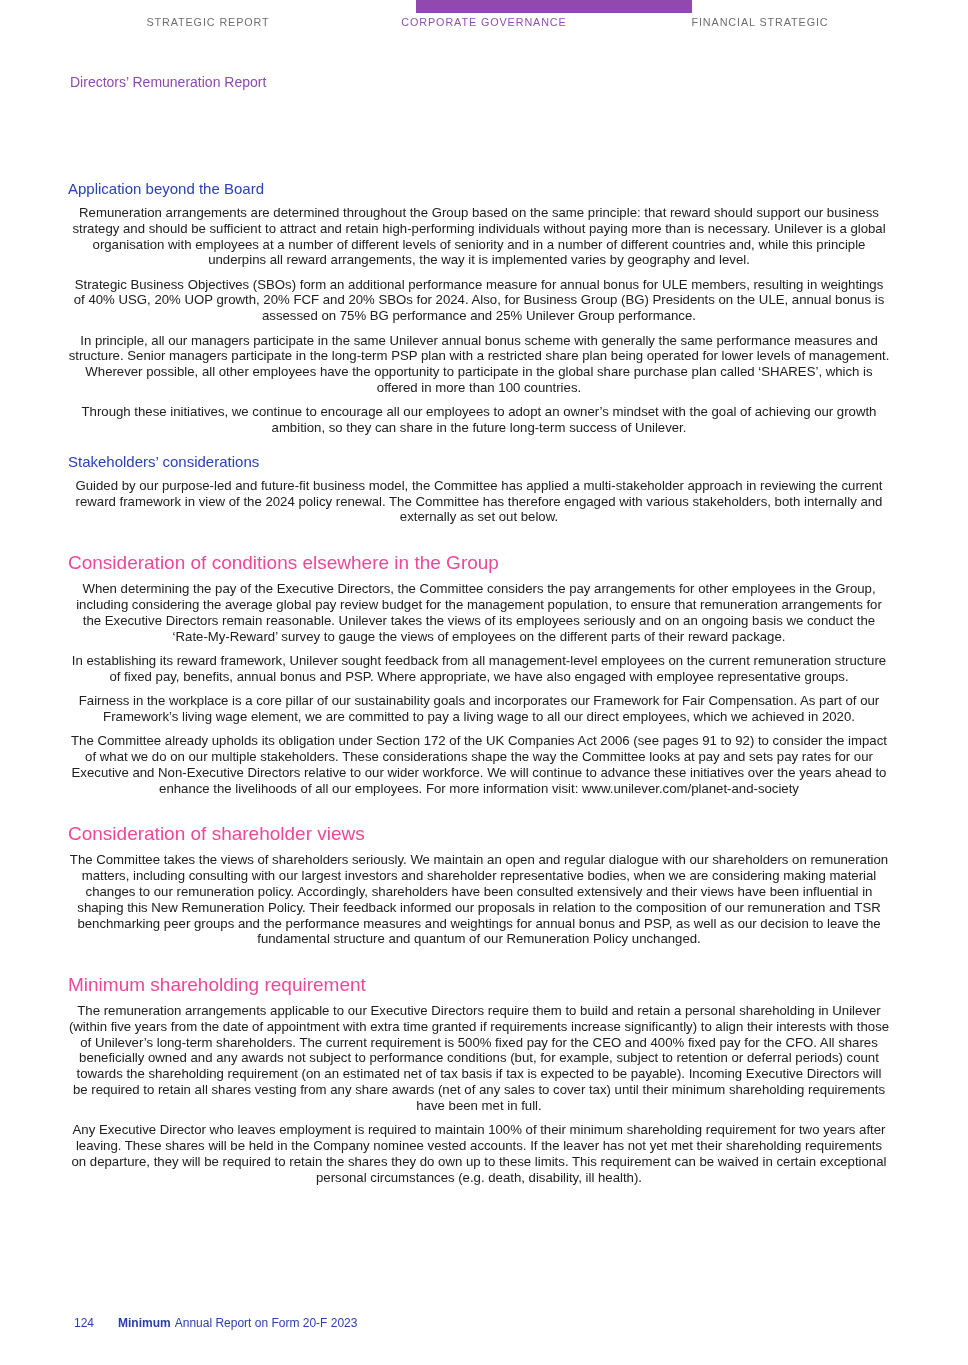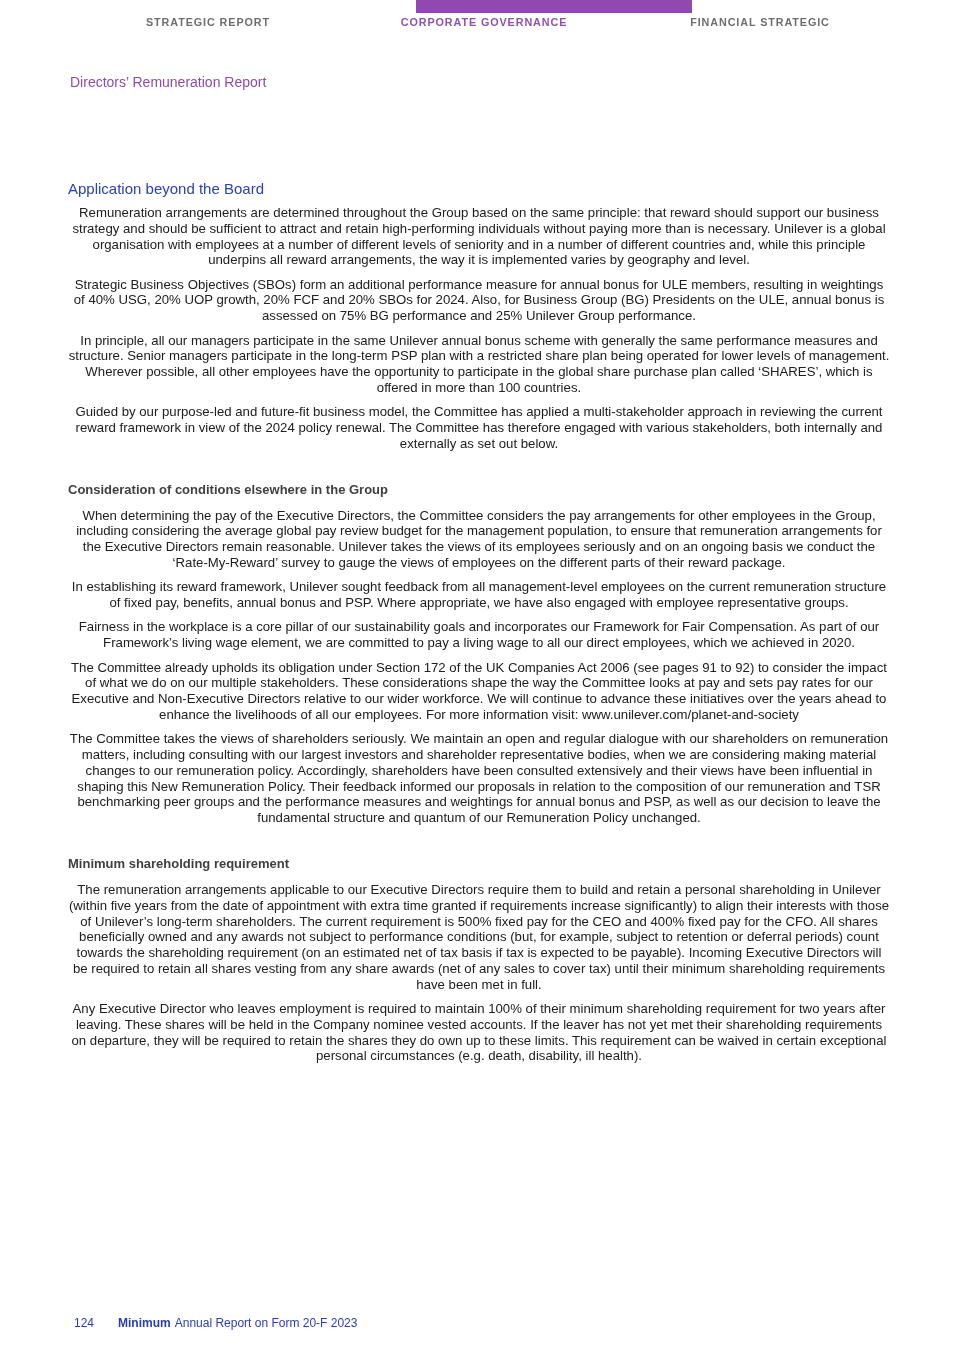--- a/index.html
+++ b/index.html
@@ -10,21 +10,20 @@
     background:#ffffff;
     font-family:"Liberation Sans", sans-serif;
     overflow:hidden;
   }
   
   .tabbar {
     position:relative;
     width:828px; margin:0 auto;
     padding-top:16px;
     display:flex;
-    font-weight:bold;
   }
   .tab {
     width:276px;
     text-align:center;
     font-size:10.8px;
     letter-spacing:0.9px;
     color:#6e6e6e;
     cursor:default;
   }
   .tab.active { color:#9150ae; }
@@ -51,23 +50,23 @@
     margin-top:39px;
   }
   .content .h-small {
     font-size:15px;
     font-weight:500;
     color:#2a41b8;
     margin:17px 0 7px 0;
     line-height:18px;
   }
   .content .h-large {
-    font-size:13px;
-    font-weight:700;
-    color:#404040;
+    font-size:19px;
+    font-weight:400;
+    color:#ec4899;
     margin:27px 0 8px 0;
     line-height:21px;
   }
   .content .sec-first .h-small { margin-top:90px; }
   .content p { margin:0 0 8.5px 0;text-align:center; }
   
   .footer {
     position:absolute;
     left:74px; top:1316px;
     font-size:12px;
@@ -92,35 +91,38 @@
 
   <div class="page-title">Directors’ Remuneration Report</div>
 
   <div class="content">
 
     <div class="sec-first">
       <div class="h-small">Application beyond the Board</div>
       <p>Remuneration arrangements are determined throughout the Group based on the same principle: that reward should support our business strategy and should be sufficient to attract and retain high-performing individuals without paying more than is necessary. Unilever is a global organisation with employees at a number of different levels of seniority and in a number of different countries and, while this principle underpins all reward arrangements, the way it is implemented varies by geography and level.</p>
       <p>Strategic Business Objectives (SBOs) form an additional performance measure for annual bonus for ULE members, resulting in weightings of 40% USG, 20% UOP growth, 20% FCF and 20% SBOs for 2024. Also, for Business Group (BG) Presidents on the ULE, annual bonus is assessed on 75% BG performance and 25% Unilever Group performance.</p>
       <p>In principle, all our managers participate in the same Unilever annual bonus scheme with generally the same performance measures and structure. Senior managers participate in the long-term PSP plan with a restricted share plan being operated for lower levels of management. Wherever possible, all other employees have the opportunity to participate in the global share purchase plan called ‘SHARES’, which is offered in more than 100 countries.</p>
+      <p>Through these initiatives, we continue to encourage all our employees to adopt an owner’s mindset with the goal of achieving our growth ambition, so they can share in the future long-term success of Unilever.</p>
     </div>
 
     <div>
+      <div class="h-small">Stakeholders’ considerations</div>
       <p>Guided by our purpose-led and future-fit business model, the Committee has applied a multi-stakeholder approach in reviewing the current reward framework in view of the 2024 policy renewal. The Committee has therefore engaged with various stakeholders, both internally and externally as set out below.</p>
     </div>
 
     <div>
       <div class="h-large">Consideration of conditions elsewhere in the Group</div>
       <p>When determining the pay of the Executive Directors, the Committee considers the pay arrangements for other employees in the Group, including considering the average global pay review budget for the management population, to ensure that remuneration arrangements for the Executive Directors remain reasonable. Unilever takes the views of its employees seriously and on an ongoing basis we conduct the ‘Rate-My-Reward’ survey to gauge the views of employees on the different parts of their reward package.</p>
       <p>In establishing its reward framework, Unilever sought feedback from all management-level employees on the current remuneration structure of fixed pay, benefits, annual bonus and PSP. Where appropriate, we have also engaged with employee representative groups.</p>
       <p>Fairness in the workplace is a core pillar of our sustainability goals and incorporates our Framework for Fair Compensation. As part of our Framework’s living wage element, we are committed to pay a living wage to all our direct employees, which we achieved in 2020.</p>
       <p>The Committee already upholds its obligation under Section 172 of the UK Companies Act 2006 (see pages 91 to 92) to consider the impact of what we do on our multiple stakeholders. These considerations shape the way the Committee looks at pay and sets pay rates for our Executive and Non-Executive Directors relative to our wider workforce. We will continue to advance these initiatives over the years ahead to enhance the livelihoods of all our employees. For more information visit: www.unilever.com/planet-and-society</p>
     </div>
 
     <div>
+      <div class="h-large">Consideration of shareholder views</div>
       <p>The Committee takes the views of shareholders seriously. We maintain an open and regular dialogue with our shareholders on remuneration matters, including consulting with our largest investors and shareholder representative bodies, when we are considering making material changes to our remuneration policy. Accordingly, shareholders have been consulted extensively and their views have been influential in shaping this New Remuneration Policy. Their feedback informed our proposals in relation to the composition of our remuneration and TSR benchmarking peer groups and the performance measures and weightings for annual bonus and PSP, as well as our decision to leave the fundamental structure and quantum of our Remuneration Policy unchanged.</p>
     </div>
 
     <div>
       <div class="h-large">Minimum shareholding requirement</div>
       <p>The remuneration arrangements applicable to our Executive Directors require them to build and retain a personal shareholding in Unilever (within five years from the date of appointment with extra time granted if requirements increase significantly) to align their interests with those of Unilever’s long-term shareholders. The current requirement is 500% fixed pay for the CEO and 400% fixed pay for the CFO. All shares beneficially owned and any awards not subject to performance conditions (but, for example, subject to retention or deferral periods) count towards the shareholding requirement (on an estimated net of tax basis if tax is expected to be payable). Incoming Executive Directors will be required to retain all shares vesting from any share awards (net of any sales to cover tax) until their minimum shareholding requirements have been met in full.</p>
       <p>Any Executive Director who leaves employment is required to maintain 100% of their minimum shareholding requirement for two years after leaving. These shares will be held in the Company nominee vested accounts. If the leaver has not yet met their shareholding requirements on departure, they will be required to retain the shares they do own up to these limits. This requirement can be waived in certain exceptional personal circumstances (e.g. death, disability, ill health).</p>
     </div>
 
   </div>

